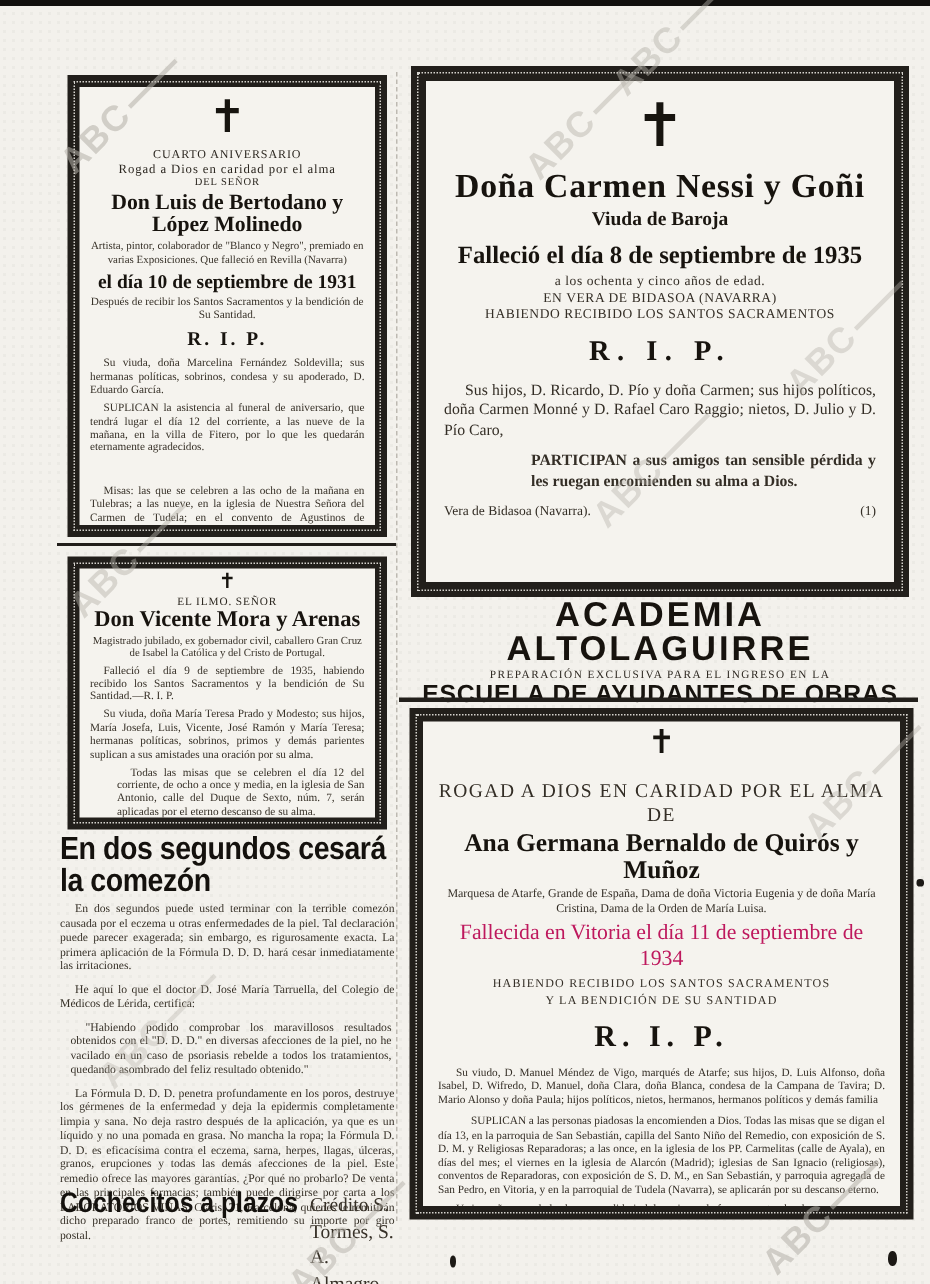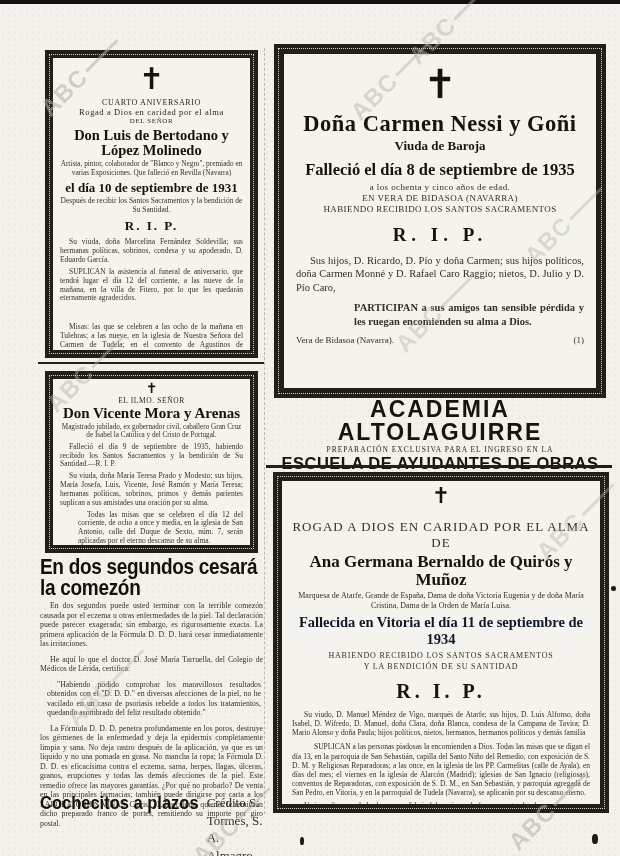--- a/index.html
+++ b/index.html
@@ -55,21 +55,21 @@
   .b3-died{font-weight:700;font-size:16.5px;color:#17130e;margin:2px 0 2px;}
   .b3-small{font-size:9px;letter-spacing:.4px;margin:1px 0;}
   .b3-rip{font-size:19px;font-weight:700;letter-spacing:5px;margin:10px 0 8px;color:#17130e;}
   .b3-body{font-size:10.5px;line-height:1.3;text-align:justify;}
   .b3-part{font-weight:700;font-size:10.5px;line-height:1.35;text-align:justify;margin:6px 0 4px 58px;}
   .b3-foot{display:flex;justify-content:space-between;font-size:9px;margin-top:6px;gap:30px;}
 
   
   .b4-rogad{font-size:13px;letter-spacing:1px;margin-top:12px;}
   .b4-bio{font-size:8px;line-height:1.25;margin:1px 4px 2px;}
-  .b4-died{font-weight:700;font-size:14.5px;margin:3px 0 2px;color:#0f172a;}
+  .b4-died{font-weight:400;font-size:14.5px;margin:3px 0 2px;color:#be185d;}
   .b4-sac{font-size:8px;letter-spacing:.8px;line-height:1.4;}
   .b4-rip{font-size:20px;font-weight:700;letter-spacing:4px;margin:8px 0 7px;color:#17130e;}
   .b4-body{font-size:7.5px;line-height:1.22;text-align:justify;}
   .b4-sup{margin-top:5px;}
   .b4-foot{display:flex;justify-content:flex-start;gap:26px;font-size:7.5px;margin-top:4px;}
 
   
   .academia{position:absolute;left:266px;top:398px;width:348px;text-align:center;color:#17130e;}
   .ac-title{font-family:"Liberation Sans",sans-serif;font-weight:700;font-size:23px;letter-spacing:2px;line-height:1;}
   .ac-l2{font-size:7.5px;letter-spacing:1px;margin-top:1px;color:#2e2922;}

